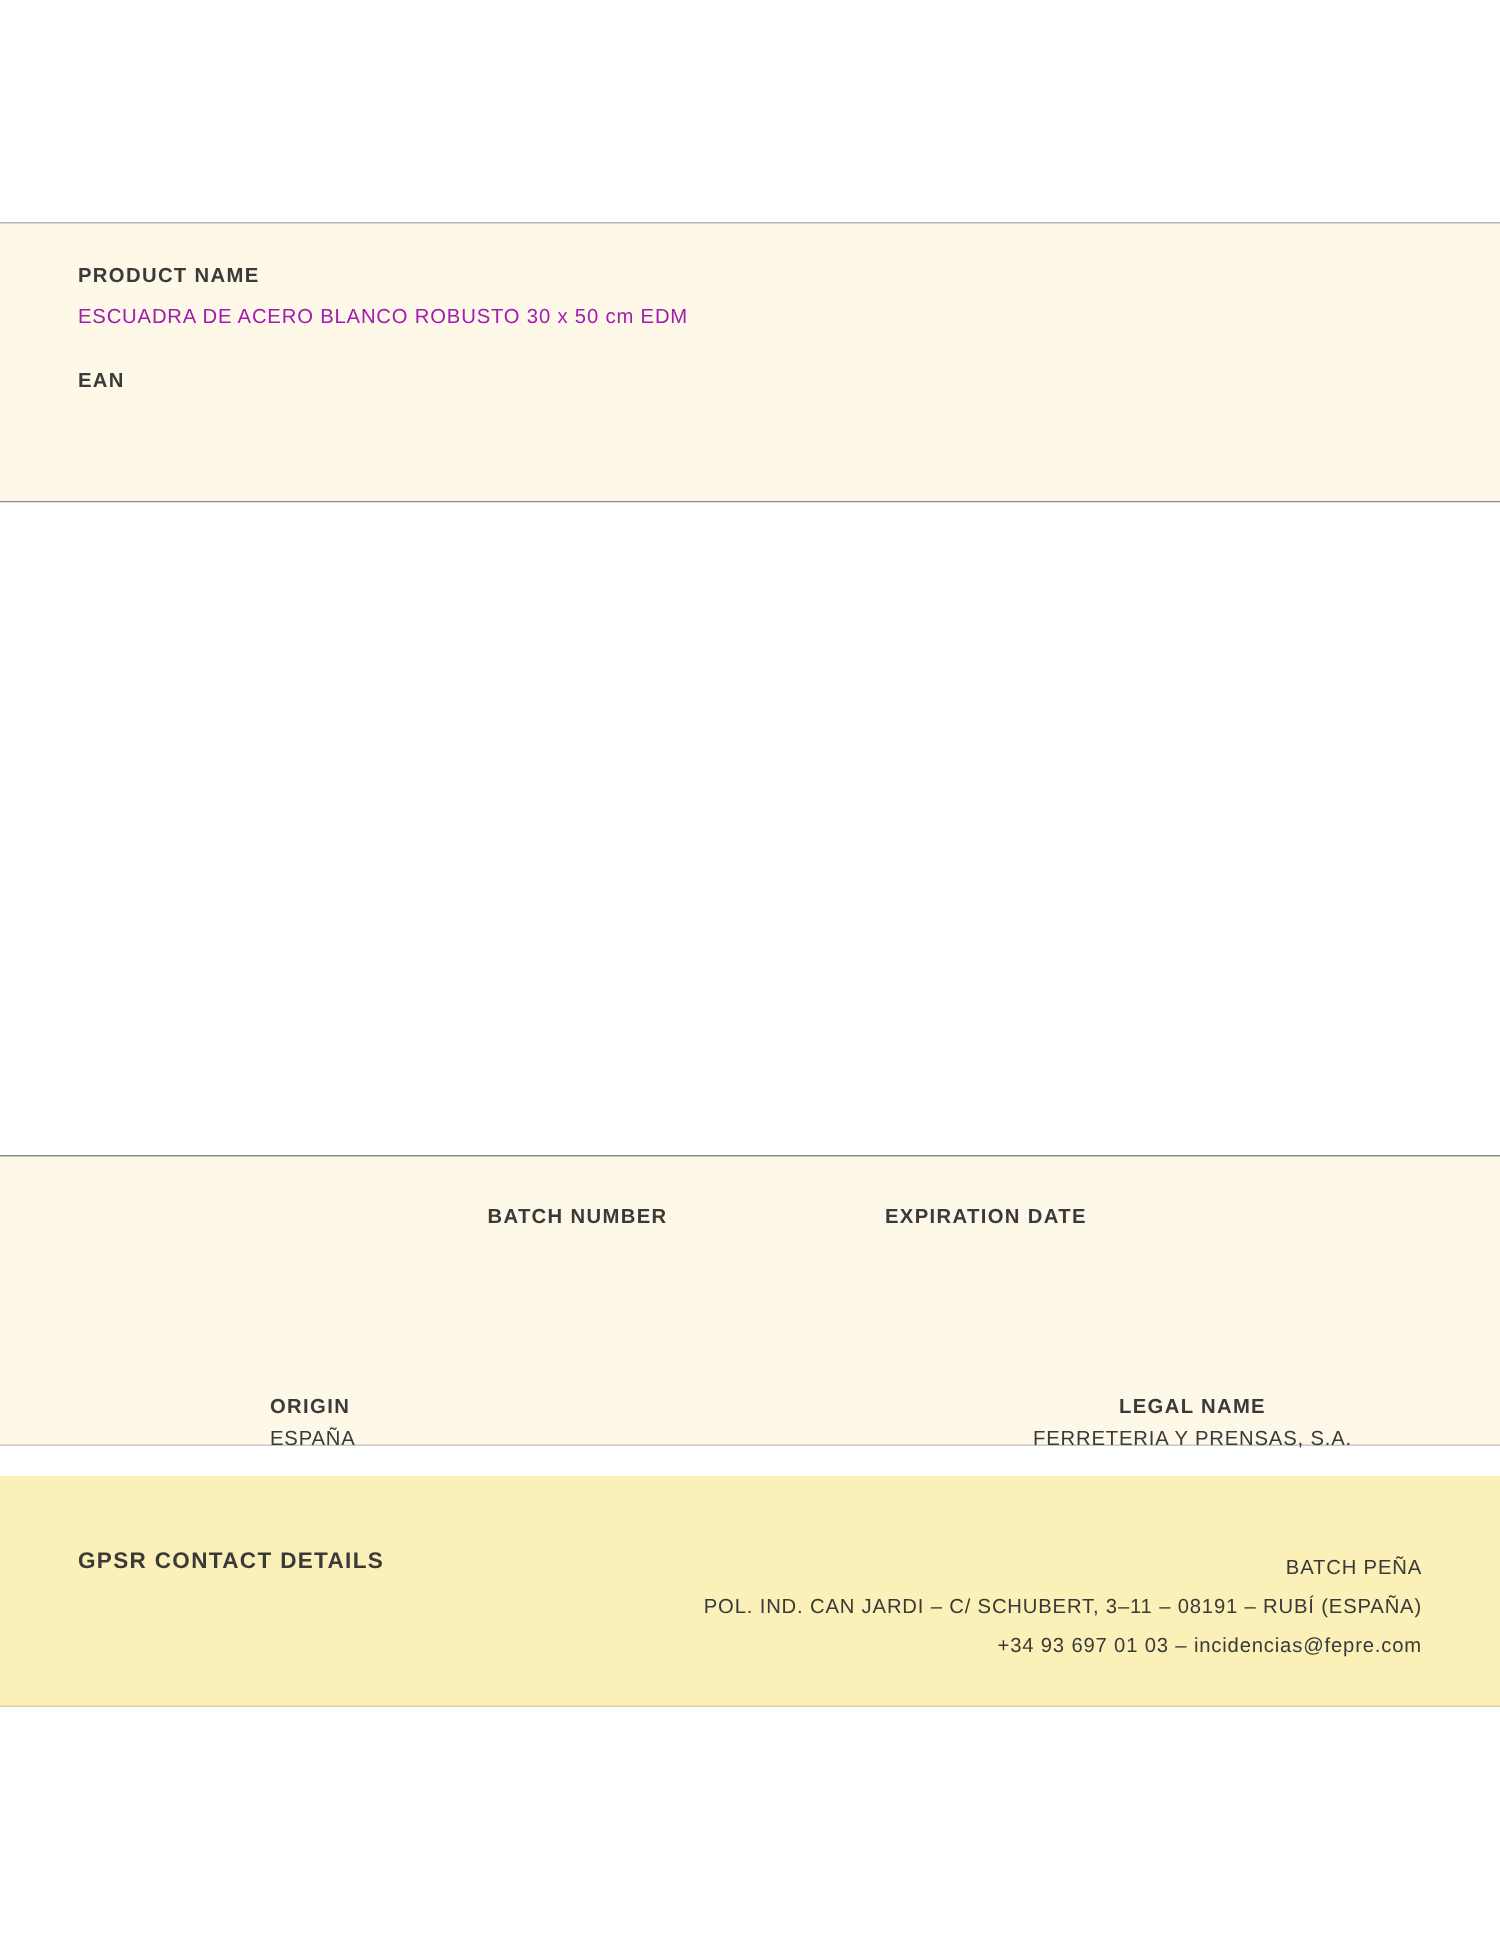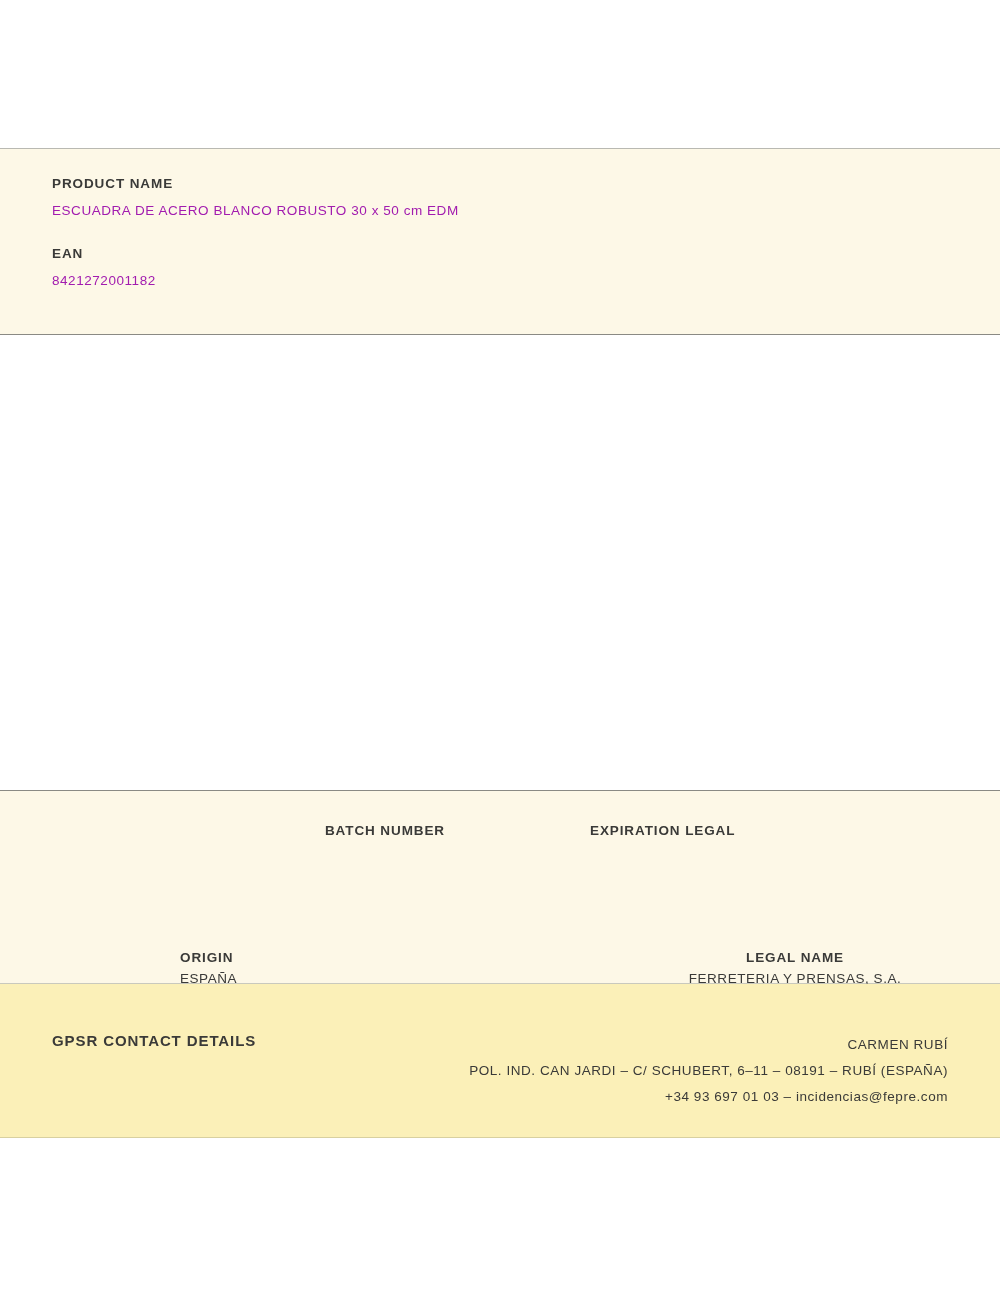--- a/index.html
+++ b/index.html
@@ -60,21 +60,21 @@
     top: 335px;
     width: 1000px;
     height: 455px;
     background: #ffffff;
   }
 
   
   .detail-block {
     position: absolute;
     left: 0;
-    top: 790px;
+    top: 770px;
     width: 1000px;
     height: 194px;
     background: #fdf8e7;
     border-top: 1px solid #8a8a84;
     border-bottom: 1px solid #c9c9bd;
     box-sizing: border-box;
   }
   .detail-grid {
     display: grid;
     grid-template-columns: 180px 1fr 1fr;
@@ -160,36 +160,35 @@
 <div class="page">
 
   <section class="product-block">
     <div class="product-inner">
       <div class="field-group">
         <div class="field-label">PRODUCT NAME</div>
         <div class="field-value">ESCUADRA DE ACERO BLANCO ROBUSTO 30 x 50 cm EDM</div>
       </div>
       <div class="field-group">
         <div class="field-label">EAN</div>
-        <div class="field-value">8421272001182</div>
       </div>
     </div>
   </section>
 
   <section class="blank-area"></section>
 
   <section class="detail-block">
     <div class="detail-grid">
       <div class="col-spacer"></div>
       <div class="cell left-col">
         <div class="detail-label">BATCH NUMBER</div>
         <div class="detail-value"></div>
       </div>
       <div class="cell right-col">
-        <div class="detail-label">EXPIRATION LEGAL</div>
+        <div class="detail-label">EXPIRATION DATE</div>
         <div class="detail-value"></div>
       </div>
     </div>
 
     <div class="detail-grid row-two">
       <div class="col-spacer"></div>
       <div class="cell right-col">
         <div class="detail-label">ORIGIN</div>
         <div class="detail-value">ESPAÑA</div>
       </div>
@@ -197,22 +196,22 @@
         <div class="detail-label">LEGAL NAME</div>
         <div class="detail-value">FERRETERIA Y PRENSAS, S.A.</div>
       </div>
     </div>
   </section>
 
   <section class="gpsr-block">
     <div class="gpsr-inner">
       <div class="gpsr-title">GPSR CONTACT DETAILS</div>
       <div class="gpsr-lines">
-        <div>CARMEN RUBÍ</div>
-        <div>POL. IND. CAN JARDI – C/ SCHUBERT, 6–11 – 08191 – RUBÍ (ESPAÑA)</div>
+        <div>BATCH PEÑA</div>
+        <div>POL. IND. CAN JARDI – C/ SCHUBERT, 3–11 – 08191 – RUBÍ (ESPAÑA)</div>
         <div>+34 93 697 01 03 – incidencias@fepre.com</div>
       </div>
     </div>
   </section>
 
   <section class="bottom-area"></section>
 
 </div>
 
 </body></html>

